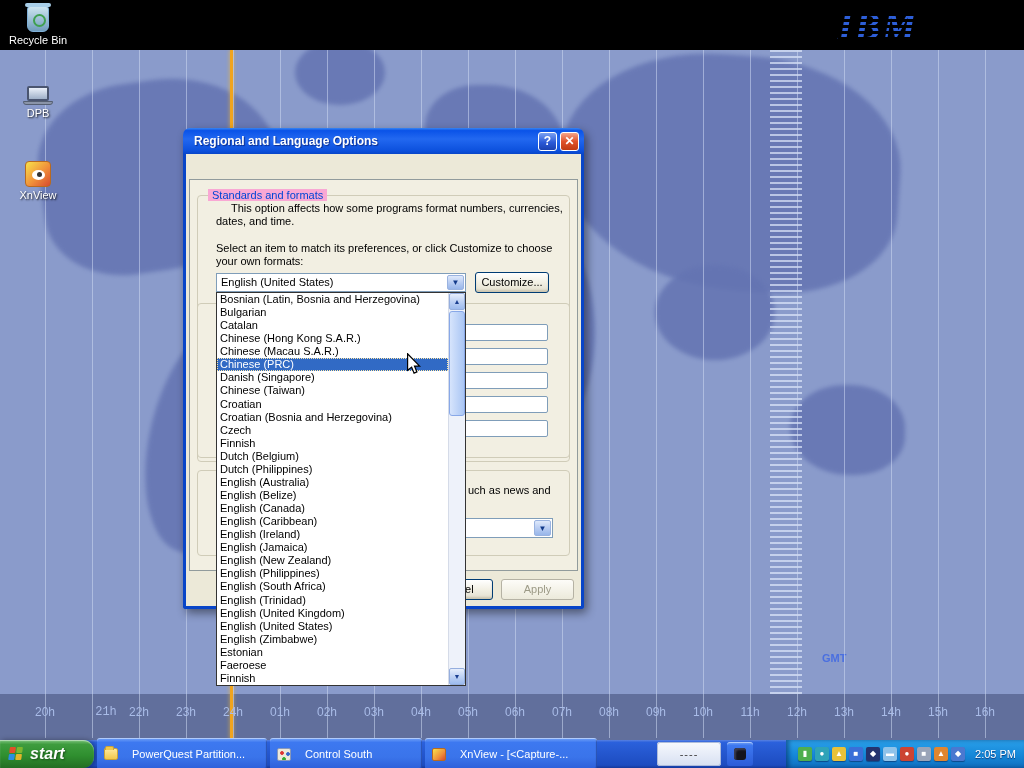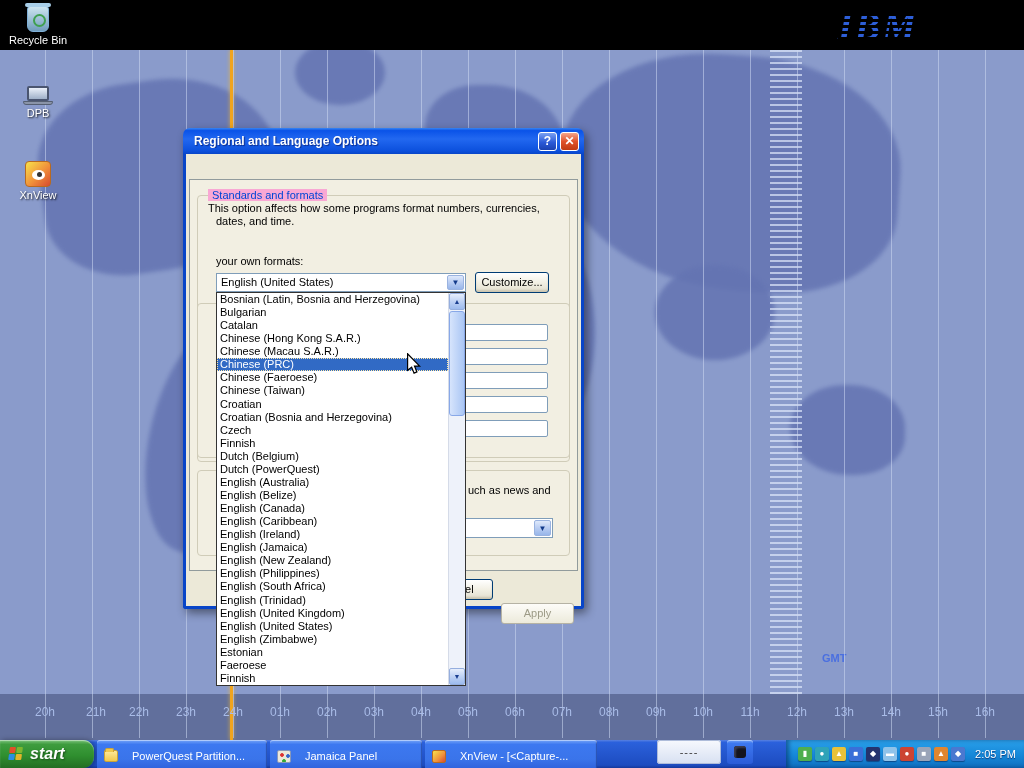--- a/index.html
+++ b/index.html
@@ -58,38 +58,38 @@
   .group { position:absolute; border:1px solid #d0ccb8; border-radius:4px; }
   .group .gtitle { position:absolute; top:-7px; left:10px; background:#f9a8d4; padding:0 4px; color:#0046d5; white-space:nowrap; }
   .dlgtext { position:absolute; color:#000; white-space:nowrap; }
   .combo { position:absolute; background:#fff; border:1px solid #7f9db9; display:flex; align-items:stretch; }
   .combo .val { flex:1; padding-left:4px; line-height:17px; white-space:nowrap; overflow:hidden; }
   .combo .drop { width:17px; margin:1px; border:1px solid #9ab3e0; border-radius:2px; color:#123a8a; font-size:8px;
                  display:flex; align-items:center; justify-content:center;
                  background:linear-gradient(180deg,#dfe9fb,#b9cdf2 50%,#98b6ea); }
   .btn { position:absolute; height:21px; color:#000; text-align:center; line-height:19px; border:1px solid #003c74; border-radius:3px;
          background:linear-gradient(180deg,#ffffff 0%,#f2f0e4 50%,#e2dfce 100%); box-shadow:inset 0 -2px 2px rgba(160,150,120,.35); }
-  .btn.disabled { color:#9c9a86; border-color:#b5b2a4; box-shadow:none; background:linear-gradient(#fdfcf8,#eceadb);margin-top:24px; }
+  .btn.disabled { color:#9c9a86; border-color:#b5b2a4; box-shadow:none; background:linear-gradient(#fdfcf8,#eceadb); }
   .sample { position:absolute; left:117px; width:248px; height:17px; background:#fff; border:1px solid #7f9db9; border-radius:2px; }
 
   
   #langpopup { position:absolute; left:216px; top:292px; width:250px; height:394px; background:#fff; border:1px solid #333;
                z-index:20; display:flex; }
   #langoptions { flex:1; display:grid; grid-auto-rows:1fr; overflow:hidden; }
   .opt { padding-left:3px; line-height:13px; font-size:11px; white-space:nowrap; overflow:hidden; color:#000; }
   .opt.sel { background:#316ac5; color:#fff; outline:1px dotted #ffe8a8; outline-offset:-1px; }
   #langscroll { width:17px; position:relative; background:#eef2fa; border-left:1px solid #d5dbe8; }
   .sbtn { position:absolute; left:0; width:16px; height:17px; color:#1b3f91; font-size:7px; display:flex; align-items:center; justify-content:center;
           background:linear-gradient(180deg,#e6eefc,#bfd2f4 50%,#9dbbee); border:1px solid #95aede; border-radius:2px; }
   .sbtn.up { top:0; } .sbtn.down { bottom:0; }
   .sthumb { position:absolute; left:0; top:18px; width:16px; height:105px; border:1px solid #88a8e8; border-radius:3px;
             background:linear-gradient(90deg,#d6e4fc,#aac6f4); }
 
   
-  #taskbar { position:absolute; left:0; top:740px; width:1024px; height:28px; z-index:40; display:flex; align-items:flex-start;
+  #taskbar { position:absolute; left:0; top:740px; width:1024px; height:28px; z-index:40; display:flex; align-items:center;
              background:linear-gradient(180deg,#5a82e0 0%,#2b61dd 8%,#2a5fd9 14%,#1d4cc0 90%,#16389a 100%); }
   #start { width:94px; height:28px; border-radius:0 11px 11px 0; display:flex; align-items:center; gap:6px; padding-left:9px;
            color:#fff; font-style:italic; font-weight:bold; font-size:16px; text-shadow:1px 1px 2px #1b4f1b;
            background:linear-gradient(180deg,#79c279 0%,#3e9c3e 16%,#2f8f2f 55%,#236e23 100%);
            box-shadow:inset 0 1px 1px rgba(255,255,255,.5), 2px 0 5px rgba(0,0,0,.35); }
   .flag { width:15px; height:14px; display:grid; grid-template-columns:6px 6px; grid-template-rows:6px 6px; gap:1px; transform:skewX(-8deg); }
   .flag i { border-radius:1px; }
   .flag .f1{background:#e14f2a;} .flag .f2{background:#7db72f;} .flag .f3{background:#2a8fe1;} .flag .f4{background:#e1b52a;}
   .task { height:24px; margin-left:3px; border-radius:3px; color:#fff; display:flex; align-items:center; gap:14px; padding:16px 7px;
           white-space:nowrap; overflow:hidden;
@@ -130,21 +130,21 @@
   <div class="cont" style="left:560px;top:5px;width:340px;height:235px;border-radius:50% 50% 40% 60%;transform:rotate(4deg);"></div>
   <div class="cont" style="left:655px;top:215px;width:120px;height:95px;border-radius:50%;"></div>
   <div class="cont" style="left:790px;top:335px;width:115px;height:90px;border-radius:50% 50% 45% 55%;"></div>
   <div class="bottomband"></div>
   <div class="dateline"></div>
   <div class="nowline"></div>
   <div class="gmt">GMT</div>
 <div class="tzline" style="left: 45px;"></div>
     <div class="hour" style="left: 31px;">20h</div>
     <div class="tzline" style="left: 92px;"></div>
-    <div class="hour" style="left: 82px;">21h</div>
+    <div class="hour" style="left: 92px; font-family: Liberation Mono, monospace;">21h</div>
     <div class="tzline" style="left: 139px;"></div>
     <div class="hour" style="left: 125px;">22h</div>
     <div class="tzline" style="left: 186px;"></div>
     <div class="hour" style="left: 172px;">23h</div>
     <div class="tzline" style="left: 233px;"></div>
     <div class="hour" style="left: 219px;">24h</div>
     <div class="tzline" style="left: 280px;"></div>
     <div class="hour" style="left: 266px;">01h</div>
     <div class="tzline" style="left: 327px;"></div>
     <div class="hour" style="left: 313px;">02h</div>
@@ -204,22 +204,23 @@
   <div class="titlebar">
     <span class="ttl">Regional and Language Options</span>
     <span class="tbtn help">?</span>
     <span class="tbtn close">✕</span>
   </div>
   <div class="tabpanel"></div>
 
   <div class="group" style="left:14px;top:67px;width:373px;height:267px;">
     <span class="gtitle">Standards and formats</span>
   </div>
-  <div class="dlgtext" style="left:25px;top:74px;">This option affects how some programs format numbers, currencies,</div>
+  <div class="dlgtext" style="left:48px;top:74px;">This option affects how some programs format numbers, currencies,</div>
   <div class="dlgtext" style="left:33px;top:87px;">dates, and time.</div>
+  <div class="dlgtext" style="left:33px;top:114px;">Select an item to match its preferences, or click Customize to choose</div>
   <div class="dlgtext" style="left:33px;top:127px;">your own formats:</div>
 
   <div class="combo" style="left:33px;top:145px;width:250px;height:19px;">
     <span class="val">English (United States)</span>
     <span class="drop">▼</span>
   </div>
   <div class="btn" style="left:292px;top:144px;width:74px;">Customize...</div>
 
   <div class="group" style="left:14px;top:175px;width:373px;height:155px;"></div>
   <div class="sample" style="top:196px;"></div>
@@ -240,28 +241,28 @@
 </div>
 
 <div id="langpopup">
   <div id="langoptions">
       <div class="opt">Bosnian (Latin, Bosnia and Herzegovina)</div>
       <div class="opt">Bulgarian</div>
       <div class="opt">Catalan</div>
       <div class="opt">Chinese (Hong Kong S.A.R.)</div>
       <div class="opt">Chinese (Macau S.A.R.)</div>
       <div class="opt sel">Chinese (PRC)</div>
-      <div class="opt">Chinese (Faeroese)</div>
+      <div class="opt">Danish (Singapore)</div>
       <div class="opt">Chinese (Taiwan)</div>
       <div class="opt">Croatian</div>
       <div class="opt">Croatian (Bosnia and Herzegovina)</div>
       <div class="opt">Czech</div>
       <div class="opt">Finnish</div>
       <div class="opt">Dutch (Belgium)</div>
-      <div class="opt">Dutch (PowerQuest)</div>
+      <div class="opt">Dutch (Philippines)</div>
       <div class="opt">English (Australia)</div>
       <div class="opt">English (Belize)</div>
       <div class="opt">English (Canada)</div>
       <div class="opt">English (Caribbean)</div>
       <div class="opt">English (Ireland)</div>
       <div class="opt">English (Jamaica)</div>
       <div class="opt">English (New Zealand)</div>
       <div class="opt">English (Philippines)</div>
       <div class="opt">English (South Africa)</div>
       <div class="opt">English (Trinidad)</div>
@@ -292,21 +293,21 @@
         <i class="f4"></i>
       </span>
     <span>start</span>
   </div>
   <div class="task" style="width:170px;">
     <span class="ticon folder"></span>
     <span class="tlabel">PowerQuest Partition...</span>
   </div>
   <div class="task" style="width:152px;">
     <span class="ticon cpanel"></span>
-    <span class="tlabel">Jamaica Panel</span>
+    <span class="tlabel">Control South</span>
   </div>
   <div class="task" style="width:172px;">
     <span class="ticon xnvs"></span>
     <span class="tlabel">XnView - [&lt;Capture-...</span>
   </div>
   <div class="deskband">----</div>
   <div class="tbicon">
       <i></i>
     </div>
   <div id="tray">

